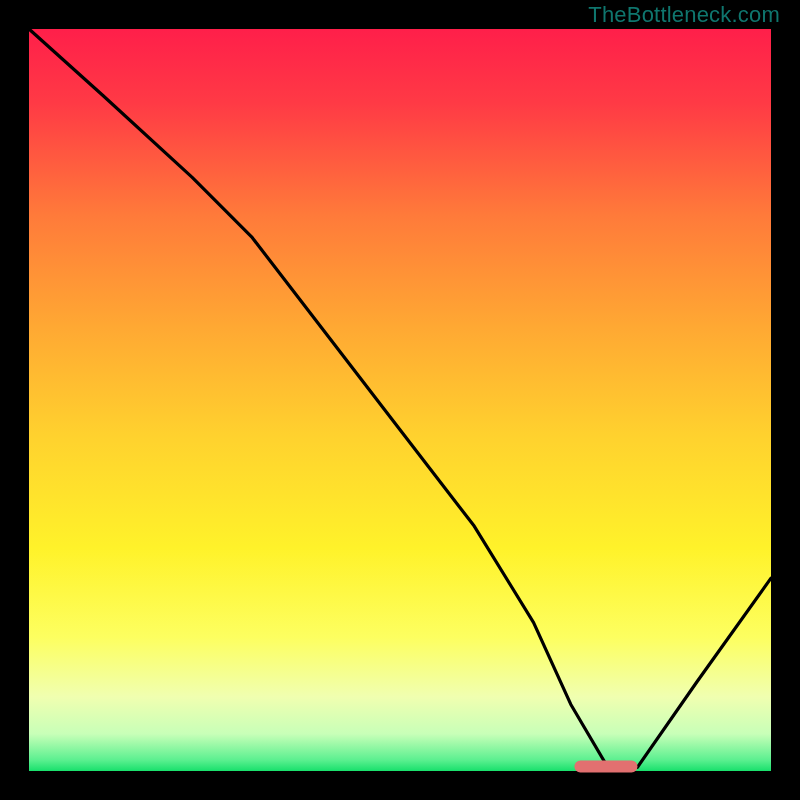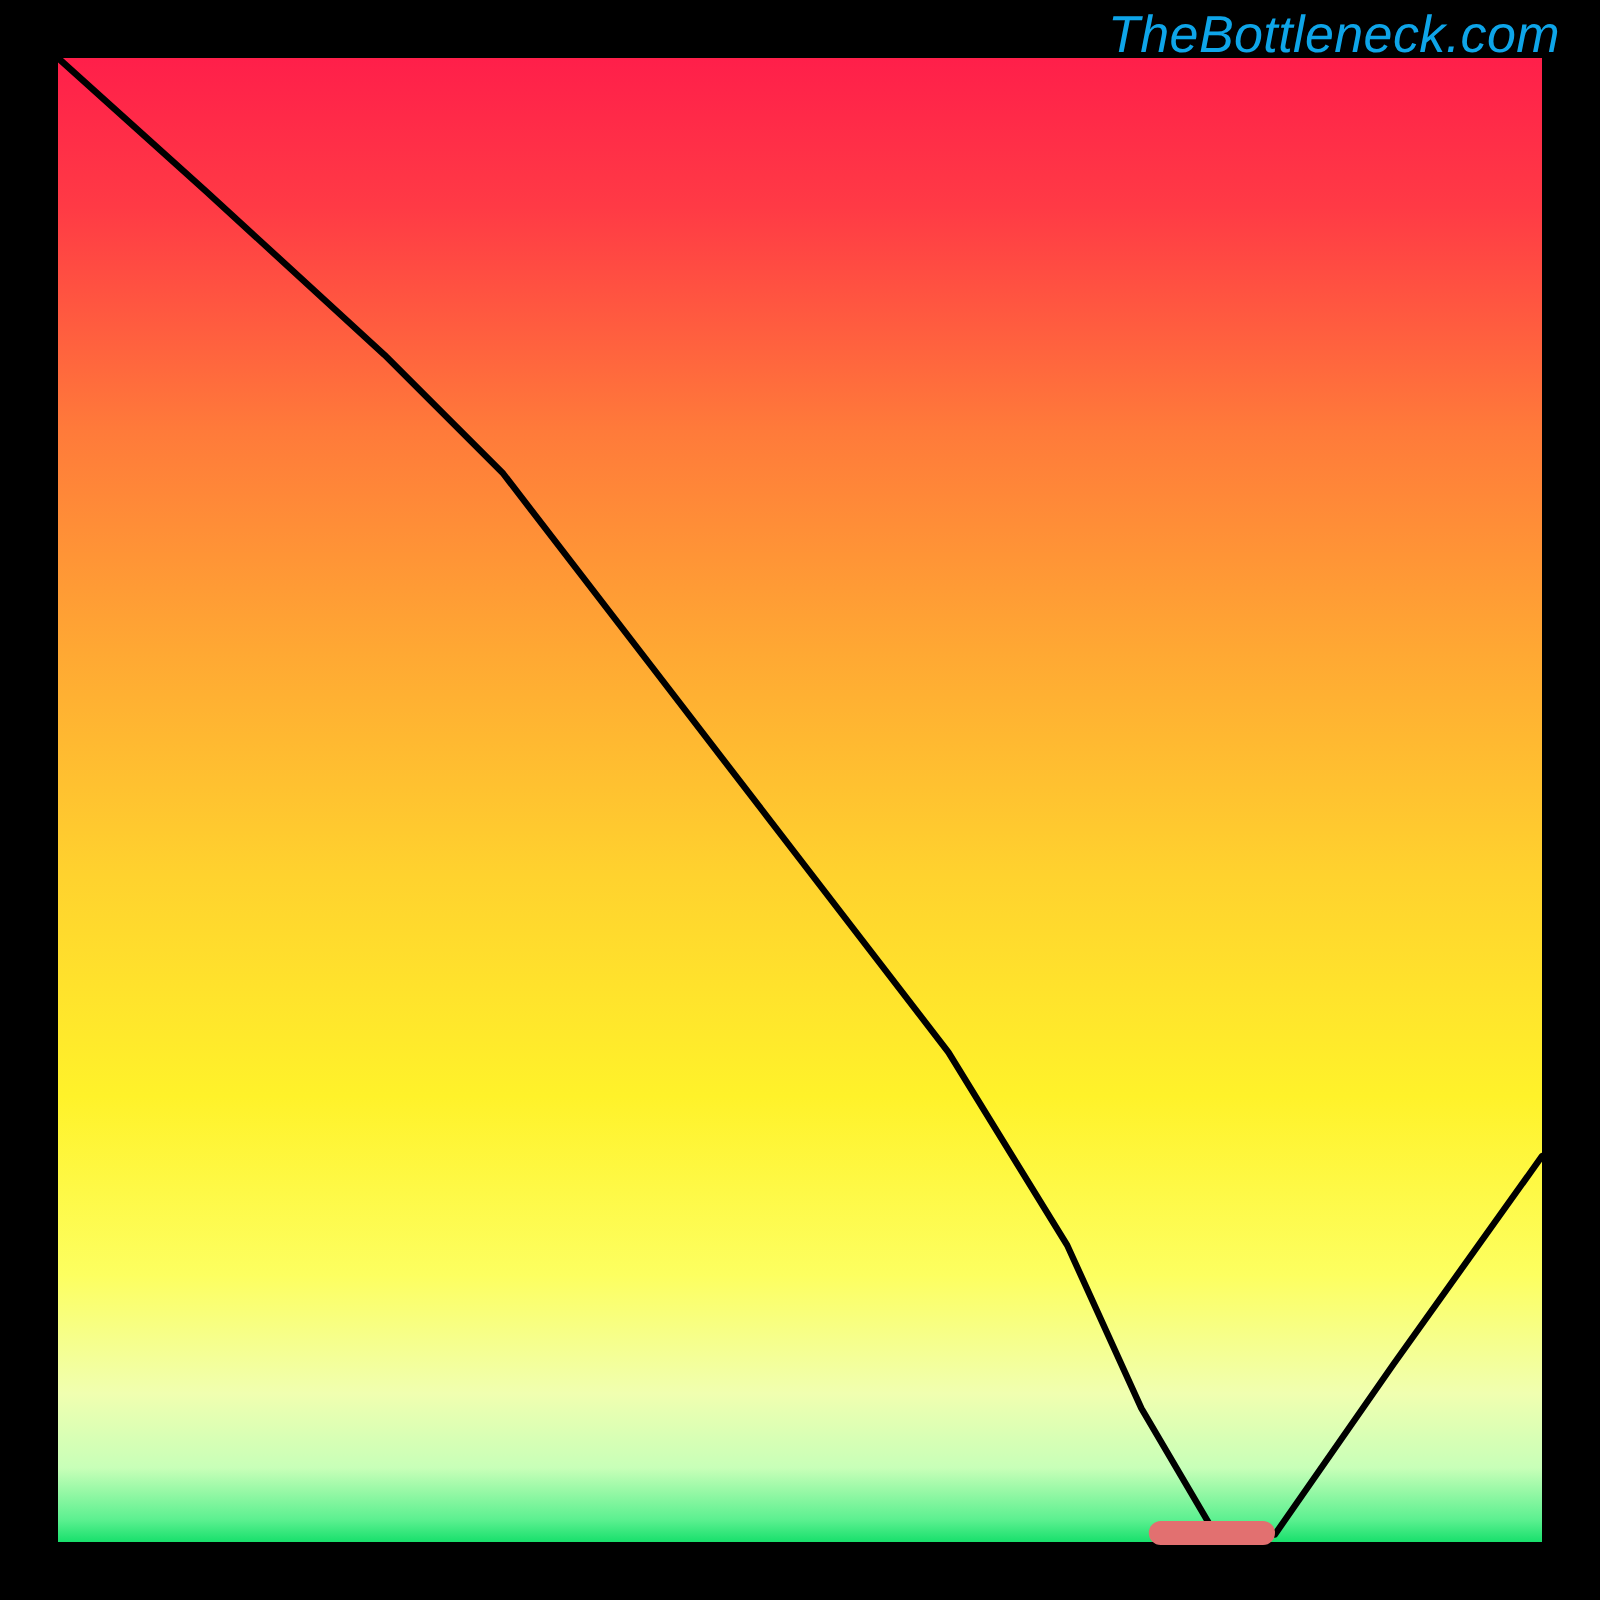--- a/index.html
+++ b/index.html
@@ -13,26 +13,25 @@
   }
   .chart-wrap {
     position: relative;
     width: 800px;
     height: 800px;
   }
   .watermark {
     position: absolute;
     top: 2px;
     right: 20px;
-    color: #0ea5e9;
-    font-size: 26px;
+    color: #0f766e;
+    font-size: 22px;
     font-weight: 500;
     z-index: 5;
     letter-spacing: 0.2px;
-    font-style: italic;
   }
   svg {
     display: block;
   }
 </style>
 </head>
 <body>
 
 <div class="chart-wrap">
 

